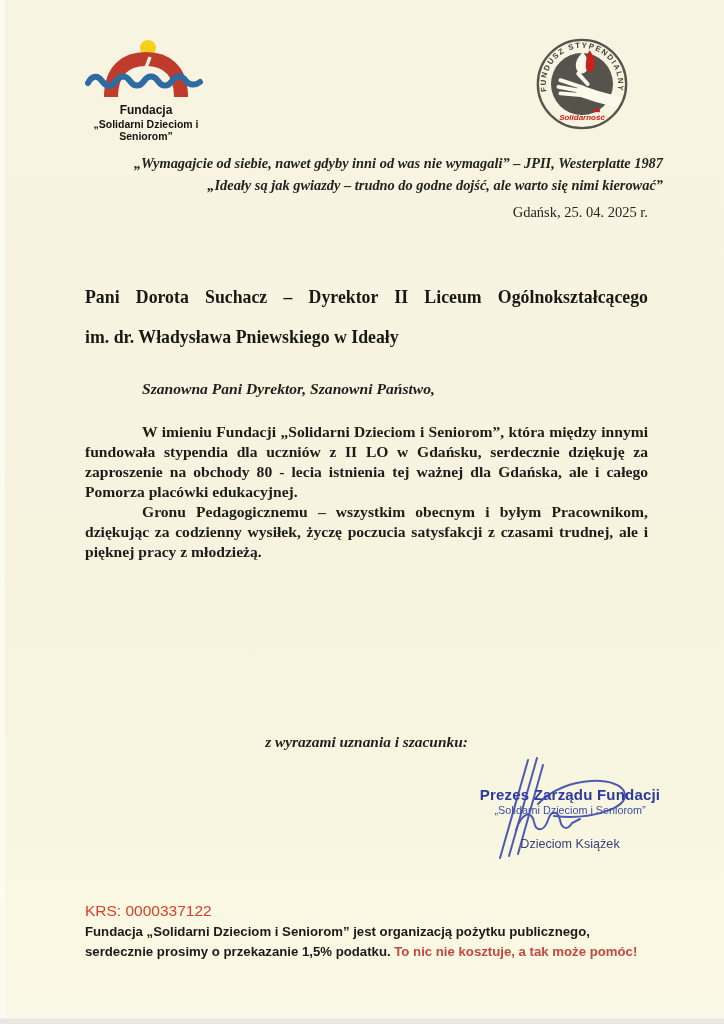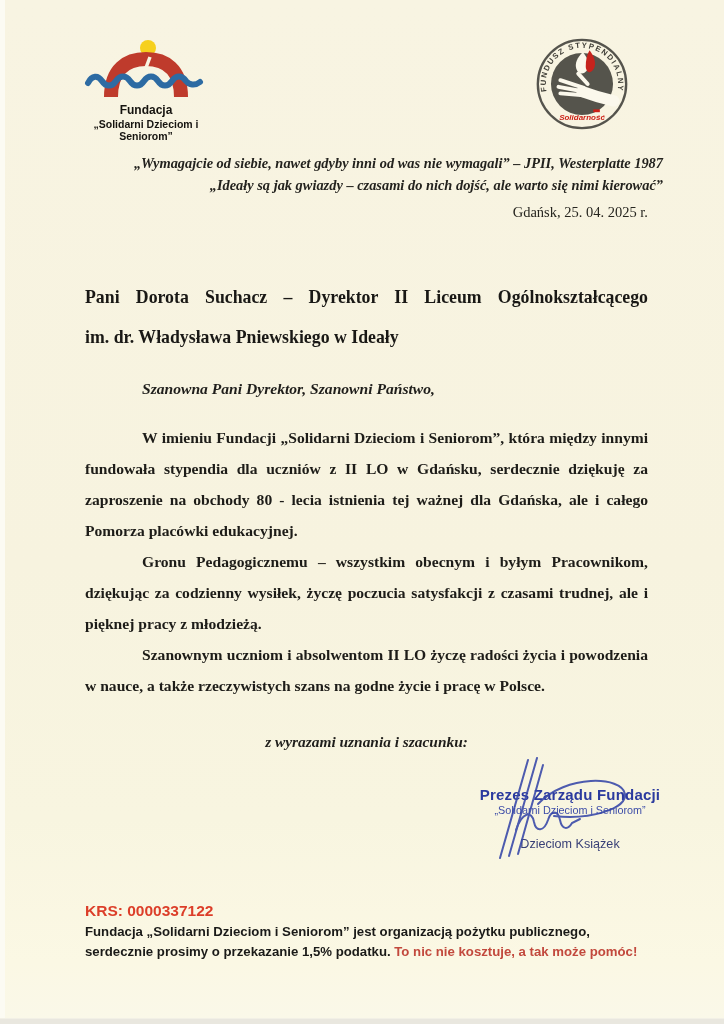--- a/index.html
+++ b/index.html
@@ -20,35 +20,35 @@
   
   .motto{position:absolute;left:85px;top:152px;width:578px;font-size:14.4px;font-weight:bold;font-style:italic;line-height:22px;color:#23221e;text-align:right;}
   .date{position:absolute;right:76px;top:204px;font-size:14.5px;color:#26251f;}
 
   
   .addressee{position:absolute;left:85px;top:277px;width:563px;font-size:17.8px;font-weight:bold;line-height:40px;color:#191815;}
   .addressee-line1{text-align:justify;text-align-last:justify;}
 
   
   .salutation{position:absolute;left:142px;top:380px;font-size:15.6px;font-weight:bold;font-style:italic;}
-  .letter-body{position:absolute;left:85px;top:422px;width:563px;font-size:15.6px;font-weight:bold;line-height:31px;text-align:justify;color:#1d1c18;}
+  .letter-body{position:absolute;left:85px;top:422px;width:563px;font-size:15.6px;font-weight:bold;line-height:20px;text-align:justify;color:#1d1c18;}
   .letter-body p{margin:0;text-indent:57px;}
 
   .closing{position:absolute;left:85px;top:733px;width:563px;text-align:center;font-size:15.4px;font-weight:bold;font-style:italic;}
 
   
   .signature{position:absolute;left:468px;top:786px;width:204px;text-align:center;font-family:"Liberation Sans",sans-serif;}
   .sig-title1{font-size:15px;font-weight:bold;color:#2b3a9e;letter-spacing:.2px;}
   .sig-title2{font-size:10.8px;color:#3d4da8;margin-top:1px;}
   .sig-name{font-size:12.6px;color:#383f76;margin-top:21px;}
   .sig-scribble{position:absolute;left:492px;top:756px;pointer-events:none;}
 
   
   .footer{position:absolute;left:85px;top:902px;width:572px;font-family:"Liberation Sans",sans-serif;}
-  .krs{font-size:15.5px;font-weight:bold;color:#dc3e29;}
+  .krs{font-size:15.5px;font-weight:normal;color:#dc3e29;}
   .footer-text{margin:2px 0 0;font-size:13.2px;font-weight:bold;line-height:19.5px;color:#1a1a18;}
   .footer-text .red{color:#c2493d;}
 </style>
 </head>
 <body>
 
 <div class="page">
   <div class="edge-left"></div>
 
   <div class="logo">
@@ -78,36 +78,35 @@
       <path d="M 56,50 L 46,39" stroke="#fbf8ec" stroke-width="4.2" fill="none" stroke-linecap="round"></path>
       <path d="M 51,16 C 57,24 59,30 55,36 C 52,40 46,40 44,34 C 42,28 45,22 51,16" fill="#fbf8ec"></path>
       <path d="M 58,14 C 64,22 66,30 61,36 C 58,39 54,37 54,31 C 54,25 55,19 58,14" fill="#c6231d"></path>
       <rect x="62" y="77" width="7" height="3" fill="#cc2017"></rect>
       <text x="50" y="88" text-anchor="middle" font-family="Liberation Sans, sans-serif" font-size="8.5" font-weight="bold" font-style="italic" fill="#cc2017">Solidarność</text>
     </svg>
   </div>
 
   <div class="motto">
     <div>„Wymagajcie od siebie, nawet gdyby inni od was nie wymagali” – JPII, Westerplatte 1987</div>
-    <div>„Ideały są jak gwiazdy – czasami do nich dojść, ale warto się nimi kierować”</div>
+    <div>„Ideały są jak gwiazdy – trudno do godne dojść, ale warto się nimi kierować”</div>
   </div>
 
   <div class="date">Gdańsk, 25. 04. 2025 r.</div>
 
   <div class="addressee">
     <div class="addressee-line1">Pani Dorota Suchacz – Dyrektor II Liceum Ogólnokształcącego</div>
     <div class="addressee-line2">im. dr. Władysława Pniewskiego w Ideały</div>
   </div>
 
   <div class="salutation">Szanowna Pani Dyrektor, Szanowni Państwo,</div>
 
   <div class="letter-body">
     <p>W imieniu Fundacji „Solidarni Dzieciom i Seniorom”, która między innymi fundowała stypendia dla uczniów z II LO w Gdańsku, serdecznie dziękuję za zaproszenie na obchody 80 - lecia istnienia tej ważnej dla Gdańska, ale i całego Pomorza placówki edukacyjnej.</p>
     <p>Gronu Pedagogicznemu – wszystkim obecnym i byłym Pracownikom, dziękując za codzienny wysiłek, życzę poczucia satysfakcji z czasami trudnej, ale i pięknej pracy z młodzieżą.</p>
-    <p>Szanownym uczniom i absolwentom II LO życzę radości życia i powodzenia w nauce, a także rzeczywistych szans na godne życie i pracę w Polsce.</p>
   </div>
 
   <div class="closing">z wyrazami uznania i szacunku:</div>
 
   <div class="signature">
     <div class="sig-title1">Prezes Zarządu Fundacji</div>
     <div class="sig-title2">„Solidarni Dzieciom i Seniorom”</div>
     <div class="sig-name">Dzieciom Książek</div>
   </div>
   <svg class="sig-scribble" width="160" height="108" viewBox="0 0 160 108">

